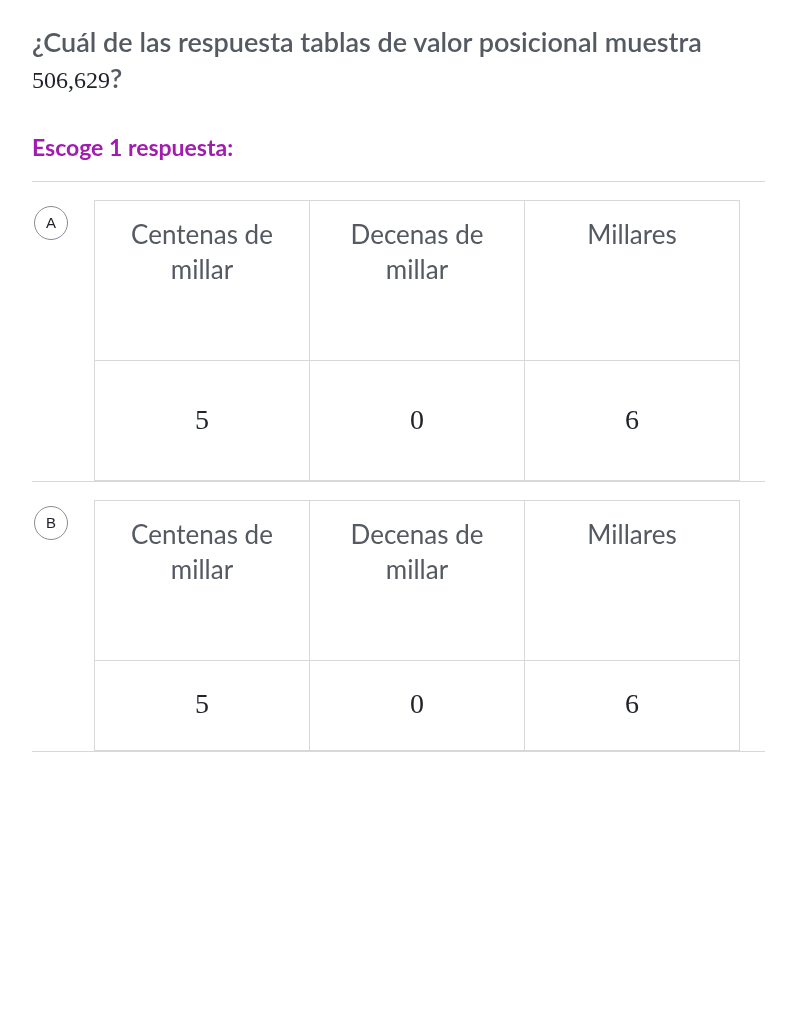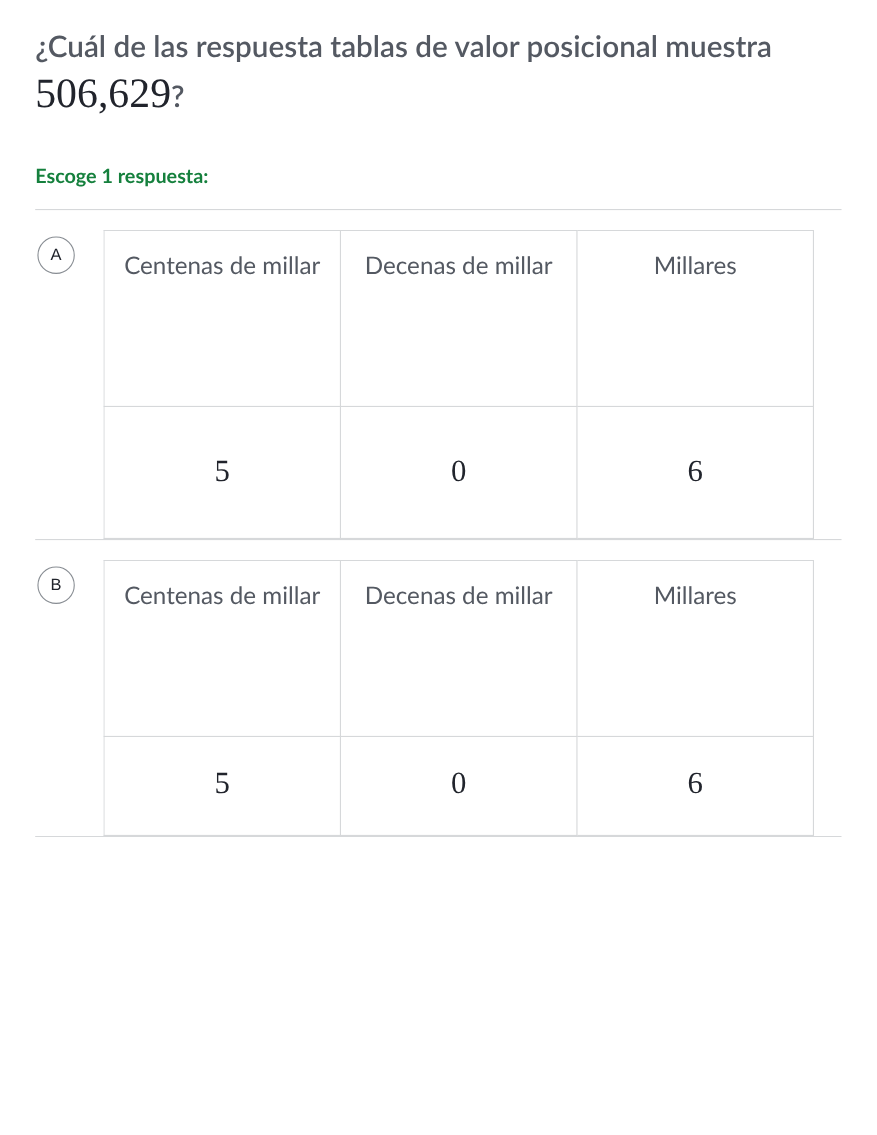--- a/index.html
+++ b/index.html
@@ -16,28 +16,28 @@
   }
   .question {
     font-size: 27px;
     line-height: 1.35;
     color: #545962;
     font-weight: 600;
     margin-bottom: 36px;
   }
   .question .number {
     font-family: "Times New Roman", Times, serif;
-    font-size: 38px;
+    font-size: 24px;
     color: #21242c;
     font-weight: 400;
   }
   .instruction {
-    font-size: 18px;
+    font-size: 23px;
     font-weight: 700;
-    color: #15803d;
+    color: #a21caf;
     margin-bottom: 20px;
   }
   .choices {
     border-top: 1px solid #d6d8da;
   }
   .choice {
     display: flex;
     align-items: flex-start;
     padding: 18px 0 0 0;
     border-bottom: 1px solid #d6d8da;
@@ -69,21 +69,21 @@
     color: #545962;
     table-layout: fixed;
   }
   .pv-table th, .pv-table td {
     border: 1px solid #d6d8da;
     text-align: center;
     vertical-align: middle;
   }
   .pv-table th {
     font-weight: 400;
-    font-size: 22px;
+    font-size: 26px;
     line-height: 1.35;
     padding: 16px 10px;
     color: #545962;
     height: 160px;
     vertical-align: top;
   }
   .pv-table td {
     font-family: "Times New Roman", Times, serif;
     font-size: 28px;
     color: #21242c;

